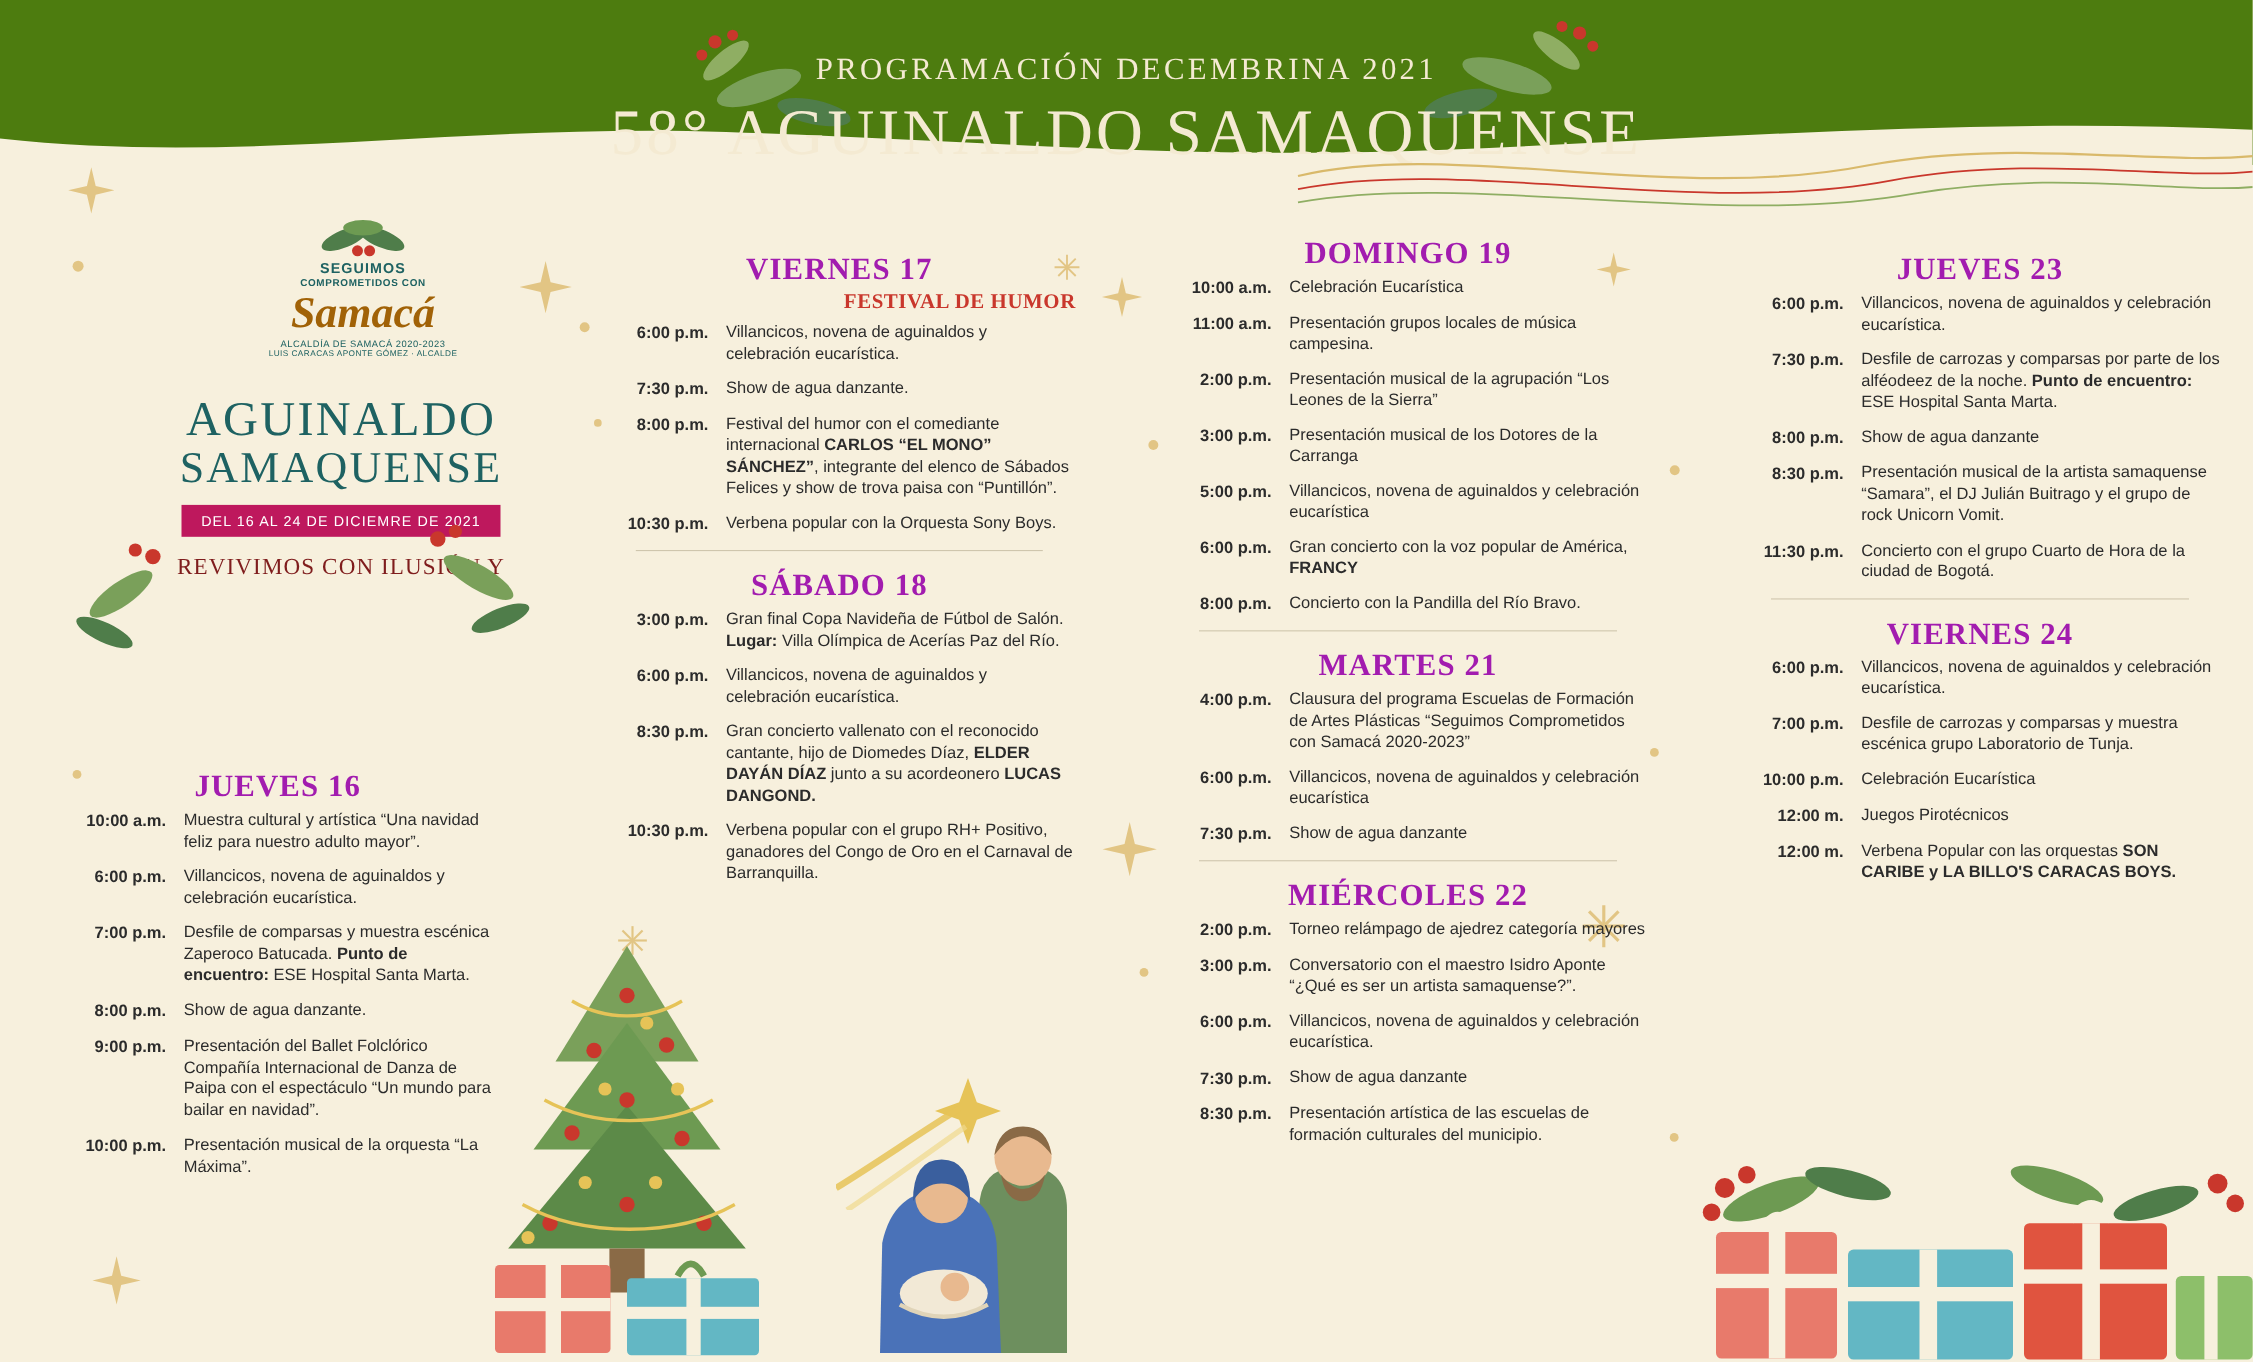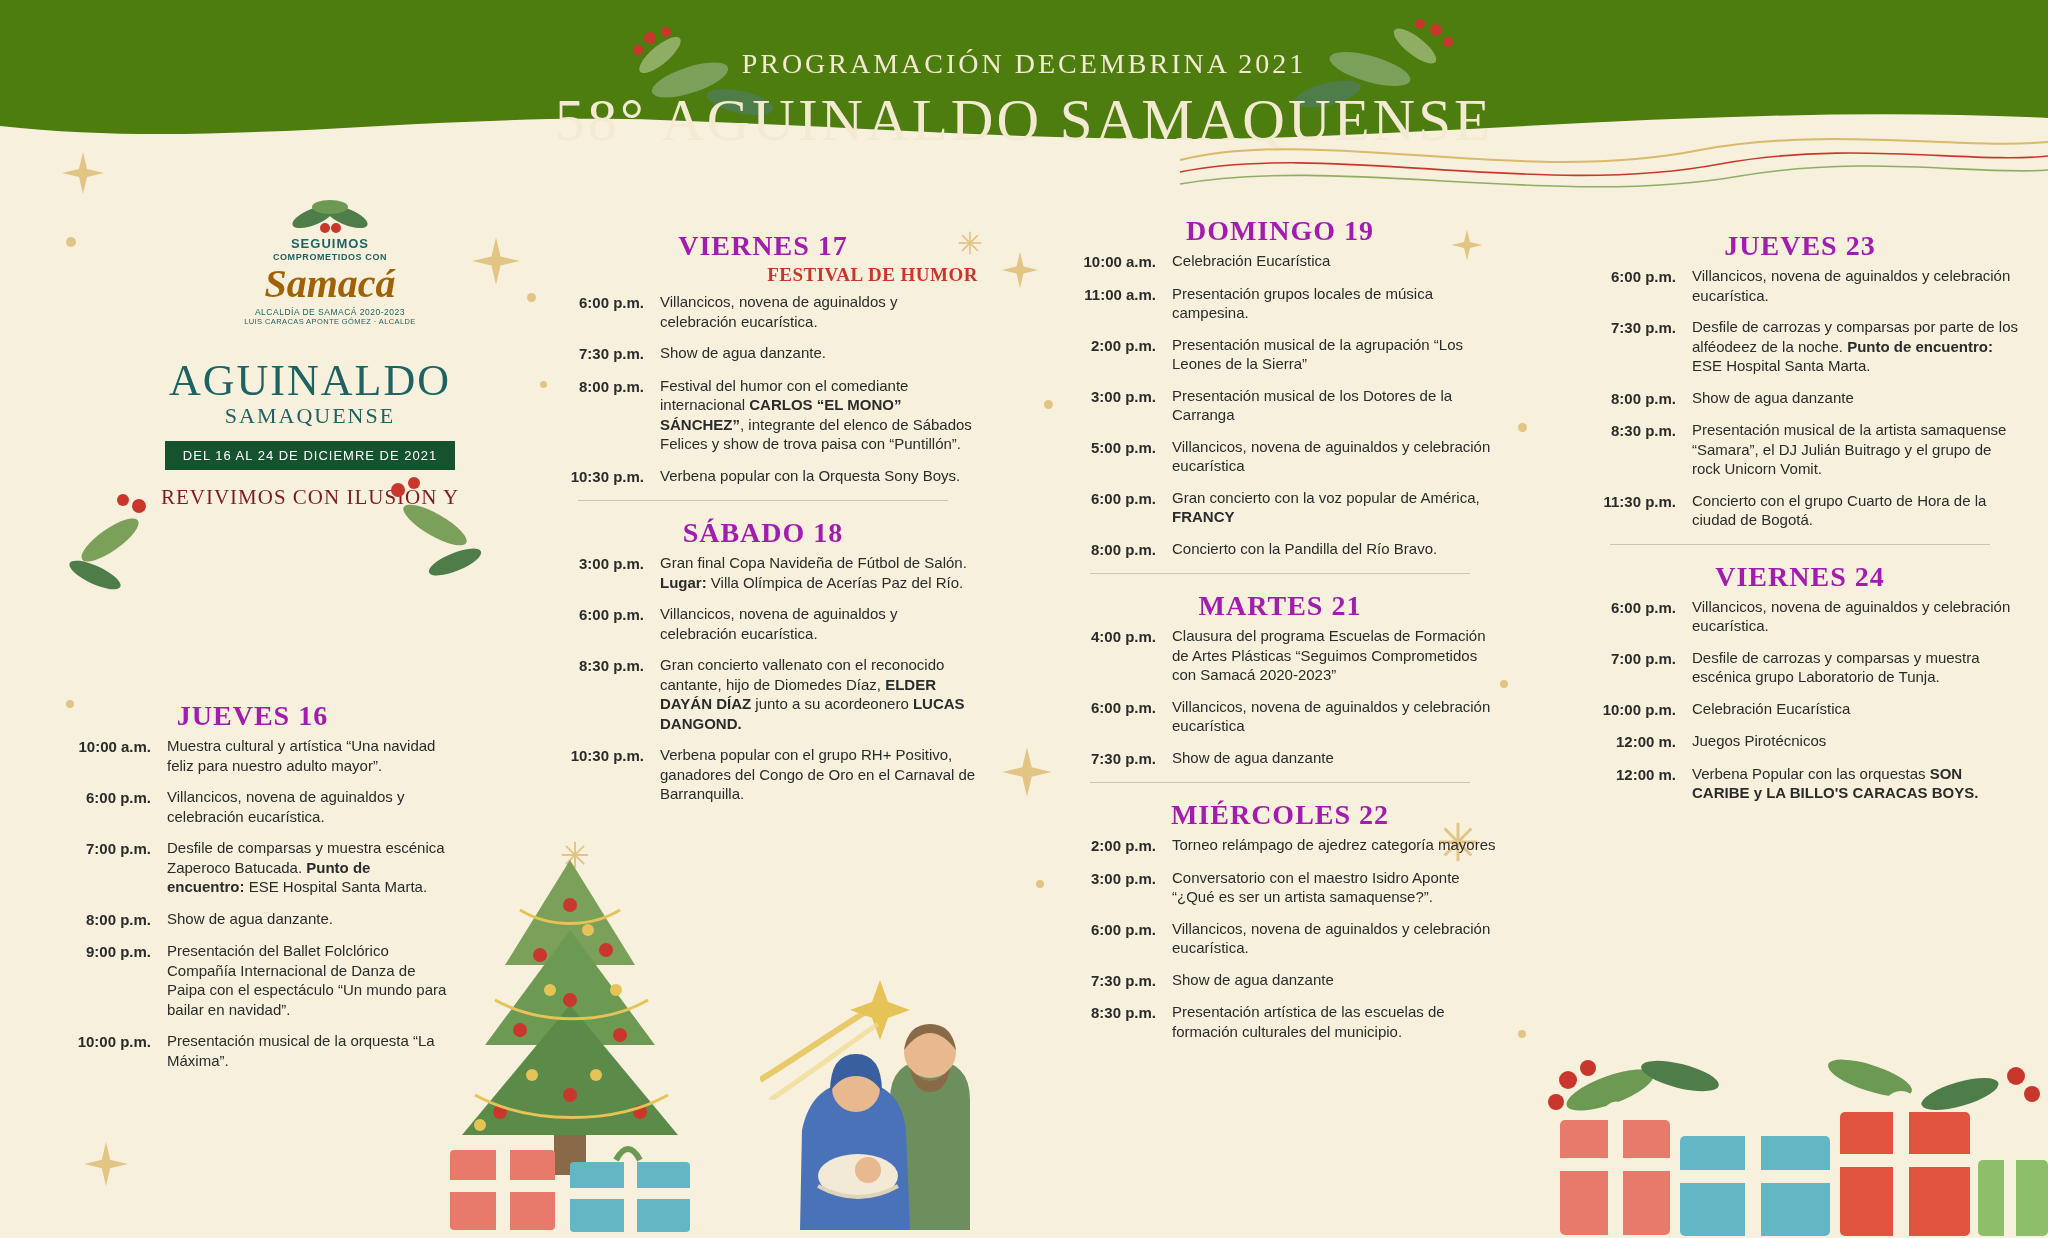--- a/index.html
+++ b/index.html
@@ -65,27 +65,27 @@
     font-size:86px; color:#1e6262; font-weight:bold; line-height:.9;
     letter-spacing:2px;
   }
   .title-aguinaldo {
     font-family:"Liberation Serif", serif;
     font-size:44px; color:#1e6262; line-height:1; letter-spacing:2px;
     margin-top:4px;
   }
   .title-samaquense {
     font-family:"Liberation Serif", serif;
-    font-size:22px; color:#1e6262; line-height:1; letter-spacing:2px;
+    font-size:40px; color:#1e6262; line-height:1; letter-spacing:2px;
     margin-top:2px;
     text-align:center;
   }
   .ribbon {
     margin:14px auto 0; display:inline-block;
-    background:#14532d; color:#fff;
+    background:#be185d; color:#fff;
     font-family:"Liberation Sans", sans-serif;
     font-size:13px; letter-spacing:1px;
     padding:7px 18px;
     position:relative;
   }
   .slogan {
     margin-top:14px;
     font-family:"Liberation Serif", serif;
     font-size:21px; color:#7f1d1d; line-height:1.25; letter-spacing:1px;
   }

